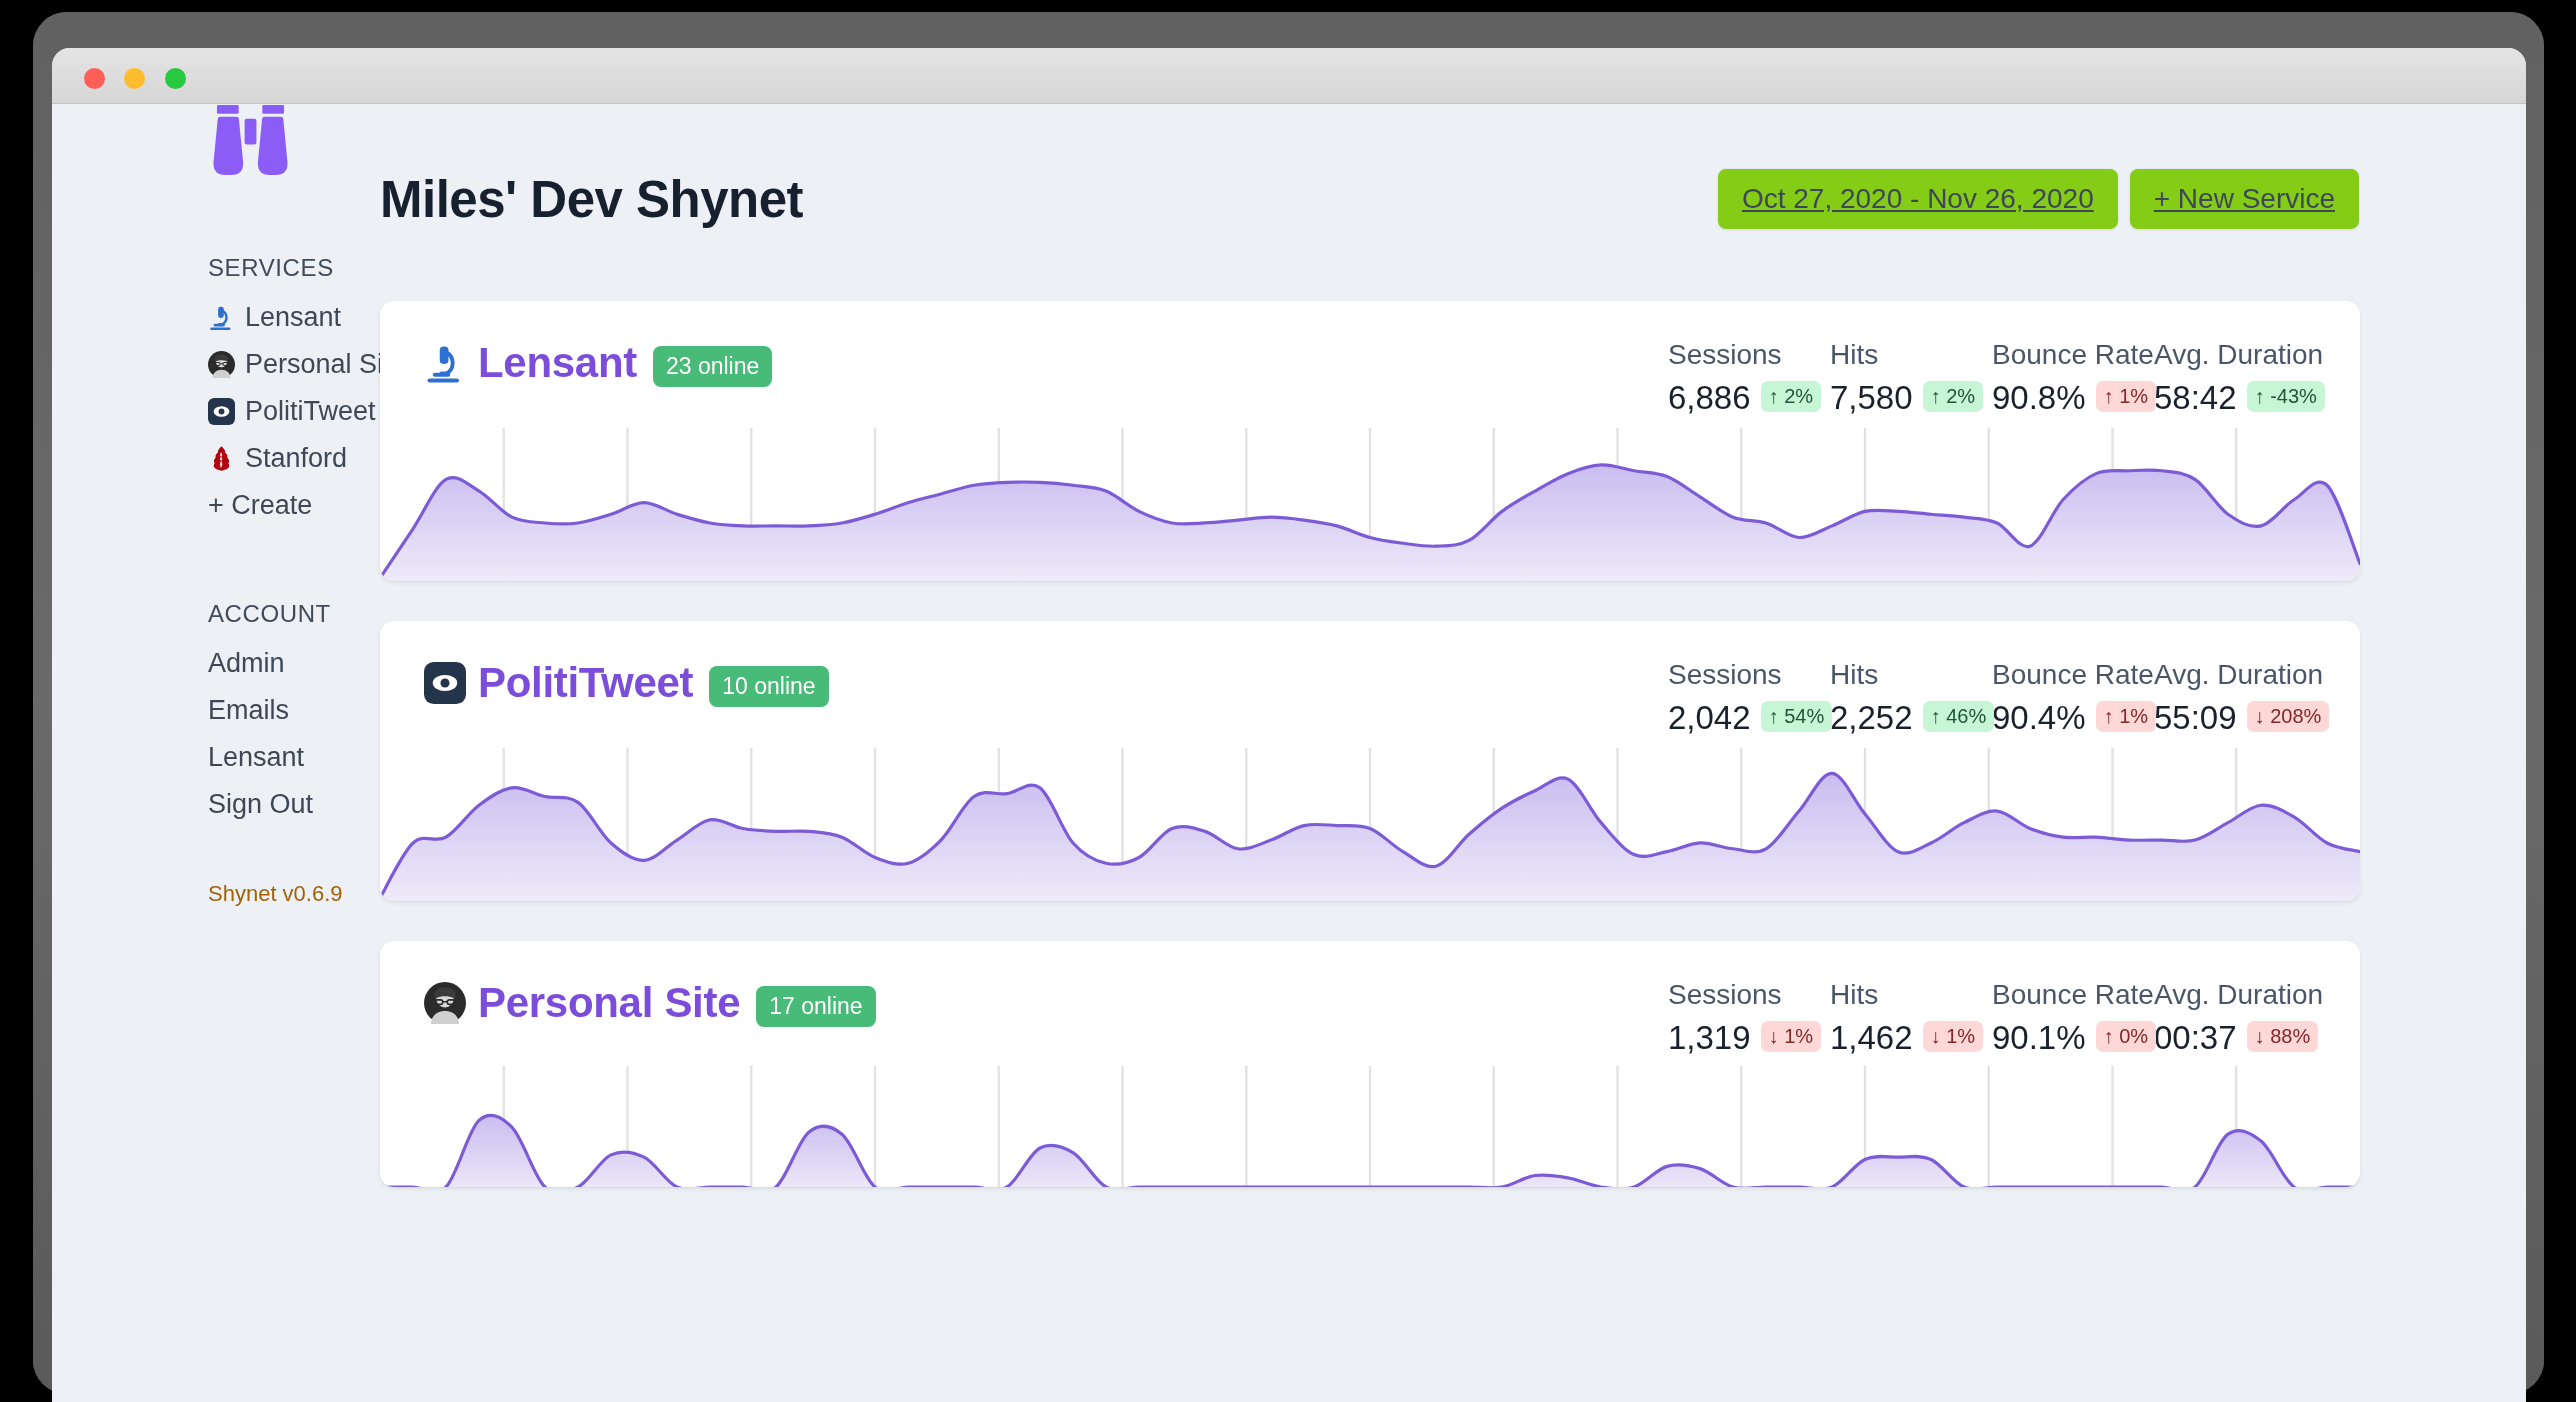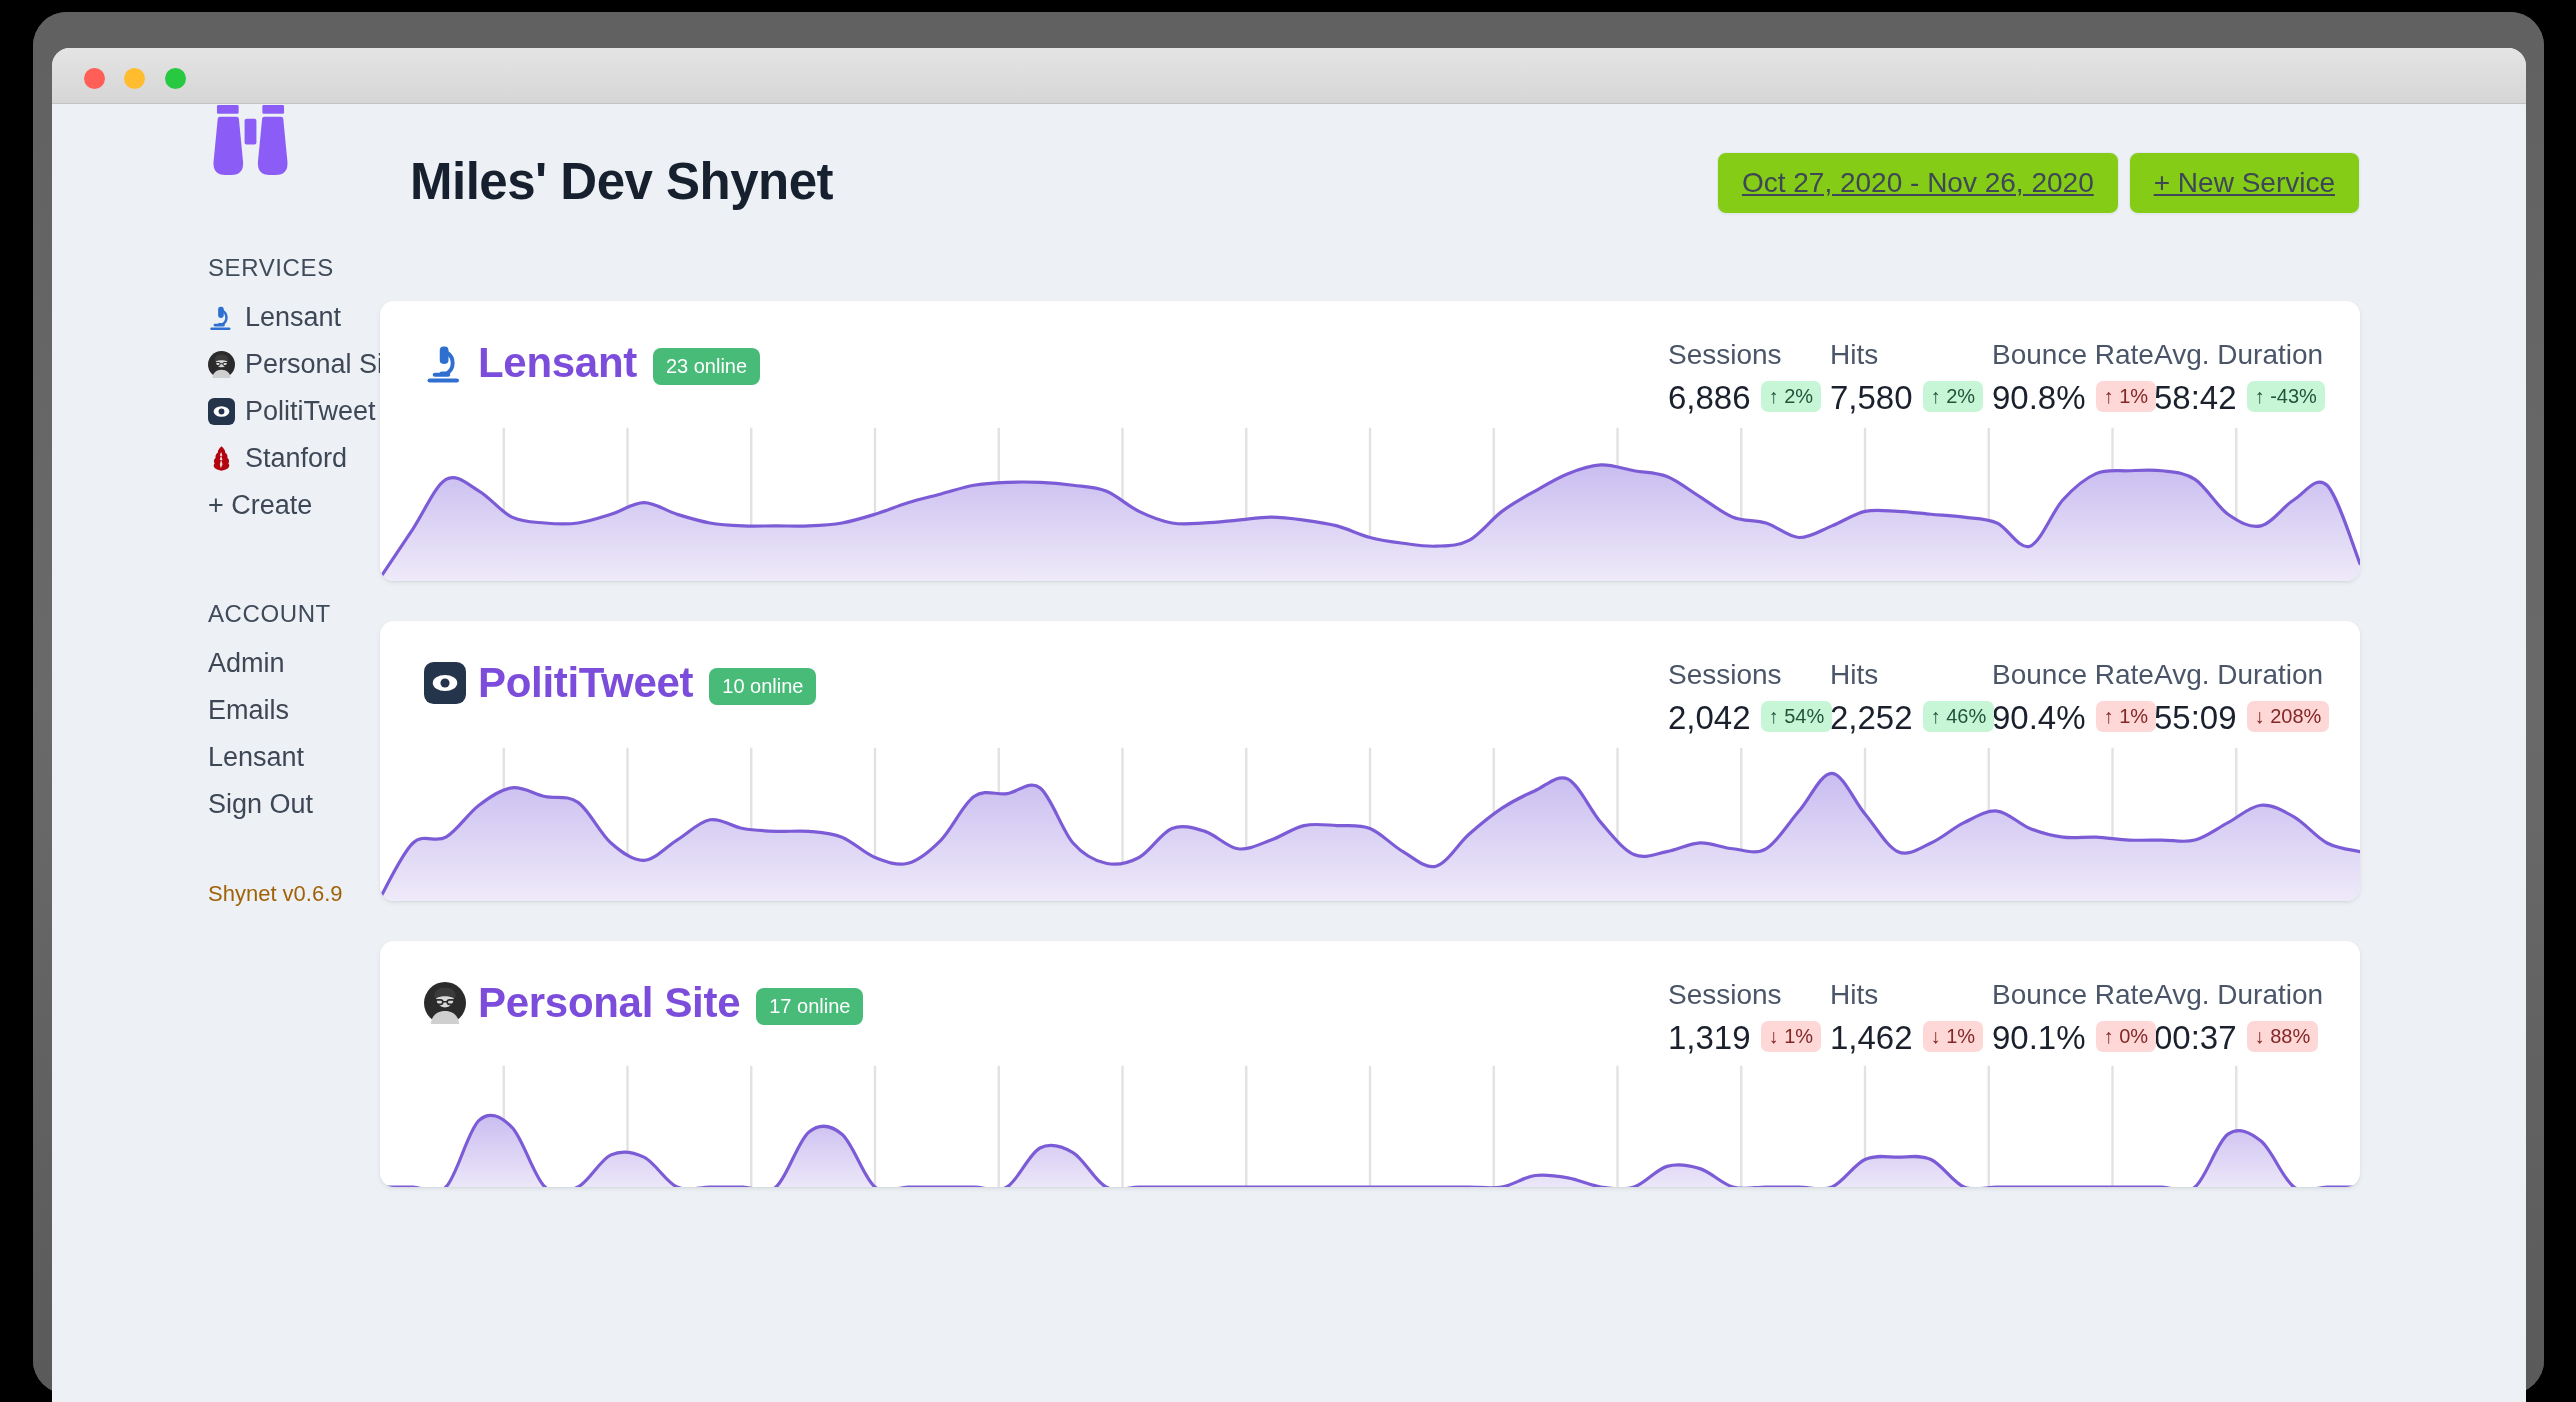--- a/index.html
+++ b/index.html
@@ -100,24 +100,23 @@
 
   
   #main{
     flex:1;
     padding-right:166px;
     padding-top:48px;
     box-sizing:border-box;
     min-width:0;
   }
   #topbar{
-    display:flex;align-items:flex-start;
+    display:flex;align-items:center;
     height:94px;
     margin-bottom:55px;
-    margin-left:30px;
   }
   #page-title{
     font-size:51px;
     font-weight:bold;
     color:#16202e;
     letter-spacing:-0.5px;
     white-space:nowrap;
   }
   #topbar-actions{
     margin-left:auto;
@@ -163,21 +162,21 @@
     font-size:42px;
     font-weight:bold;
     color:#7c4ddb;
     letter-spacing:-0.3px;
     white-space:nowrap;
   }
   .online-badge{
     margin-left:16px;
     background:#48bb78;
     color:#ffffff;
-    font-size:20px;
+    font-size:23px;
     border-radius:8px;
     padding:7px 13px;
     white-space:nowrap;
     position:relative;
     top:3px;
   }
   .stats{
     margin-left:auto;
     display:flex;
   }

